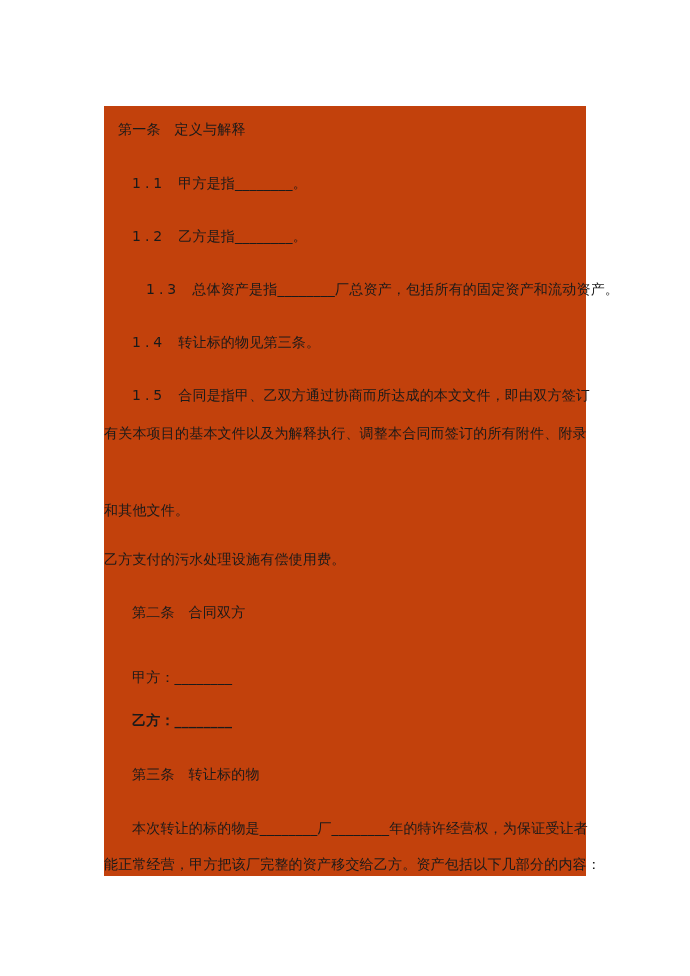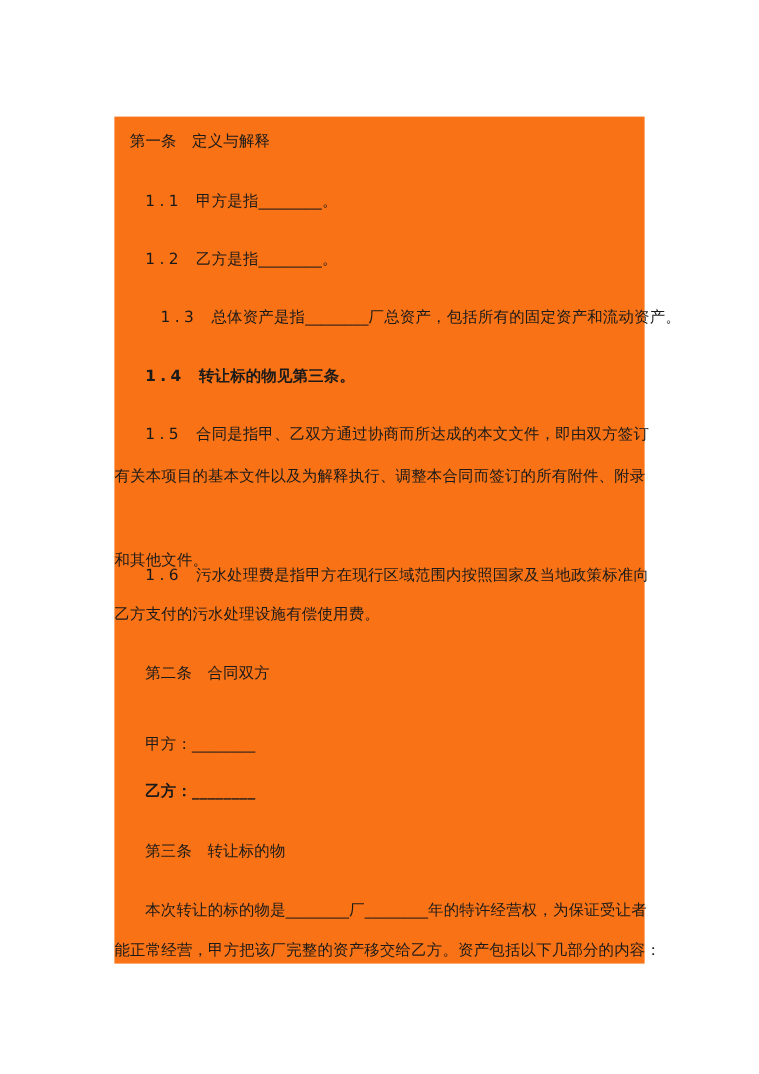--- a/index.html
+++ b/index.html
@@ -14,21 +14,21 @@
       overflow: hidden;
       font-family: "DejaVu Sans", "Liberation Sans", sans-serif;
       color: #1a1a1a;
     }
     .page-panel {
       position: absolute;
       left: 104px;
       top: 106px;
       width: 482px;
       height: 770px;
-      background: #f97316;
+      background: #c2410c;
     }
     .line {
       position: absolute;
       left: 0;
       white-space: nowrap;
       font-size: 14px;
       line-height: 18px;
       letter-spacing: 0.2px;
     }
     .indent1 { left: 14px; }
@@ -50,33 +50,30 @@
   </div>
 
   <div class="line indent2" style="top:121px;">
     <span class="num">1.2</span><span>乙方是指________。</span>
   </div>
 
   <div class="line indent2" style="top:174px;margin-left:14px;">
     <span class="num">1.3</span><span>总体资产是指________厂总资产，包括所有的固定资产和流动资产。</span>
   </div>
 
-  <div class="line indent2" style="top:227px;font-weight:bold;">
+  <div class="line indent2" style="top:227px;">
     <span class="num">1.4</span><span>转让标的物见第三条。</span>
   </div>
 
   <div class="line indent2" style="top:280px;">
     <span class="num">1.5</span><span>合同是指甲、乙双方通过协商而所达成的本文文件，即由双方签订</span>
   </div>
   <div class="line" style="top:318px;">有关本项目的基本文件以及为解释执行、调整本合同而签订的所有附件、附录</div>
   <div class="line" style="top:354px;margin-top:41px;">和其他文件。</div>
 
-  <div class="line indent2" style="top:408px;">
-    <span class="num">1.6</span><span>污水处理费是指甲方在现行区域范围内按照国家及当地政策标准向</span>
-  </div>
   <div class="line" style="top:444px;">乙方支付的污水处理设施有偿使用费。</div>
 
   <div class="line indent2" style="top:497px;">
     <span>第二条</span><span class="gap"></span><span>合同双方</span>
   </div>
 
   <div class="line indent2" style="top:530px;margin-top:32px;">甲方：________</div>
 
   <div class="line indent2" style="top:605px;font-weight:bold;">乙方：________</div>
 

